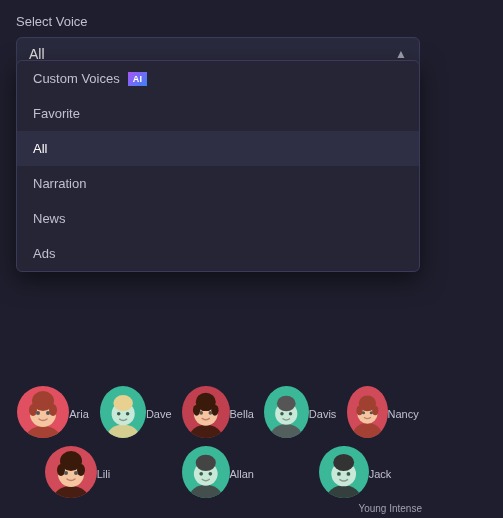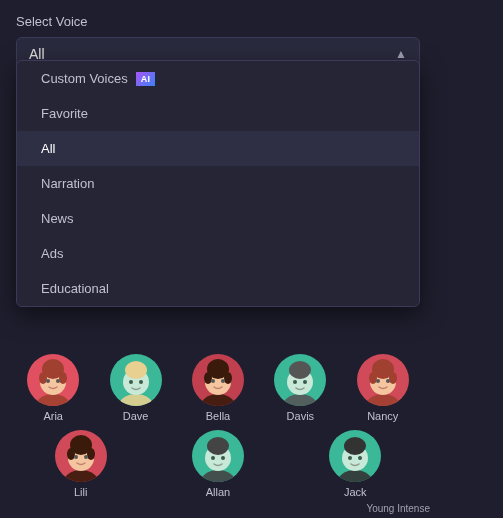--- a/index.html
+++ b/index.html
@@ -55,21 +55,21 @@
       right: 16px;
       background: #252535;
       border: 1px solid #3a3a5a;
       border-radius: 6px;
       z-index: 100;
       overflow: hidden;
       box-shadow: 0 8px 24px rgba(0,0,0,0.5);
     }
 
     .dropdown-item {
-      padding: 10px 24px;
+      padding: 10px 16px;
       font-size: 13px;
       color: #c0c0d0;
       cursor: pointer;
       display: flex;
       align-items: center;
       gap: 8px;
     }
 
     .dropdown-item.active {
       background: #2e2e45;
@@ -98,25 +98,24 @@
     }
 
     .voice-row {
       display: flex;
       justify-content: space-around;
       margin-bottom: 8px;
     }
 
     .voice-item {
       display: flex;
-      flex-direction: column;
+      flex-direction: row;
       align-items: center;
       cursor: pointer;
       width: 72px;
-      justify-content: space-between;
     }
 
     .avatar-circle {
       width: 52px;
       height: 52px;
       border-radius: 50%;
       display: flex;
       align-items: center;
       justify-content: center;
       overflow: hidden;
@@ -143,21 +142,21 @@
     .avatar-alex { background: #3ab898; }
 
     .avatar-svg {
       width: 52px;
       height: 52px;
     }
 
     .status-bar {
       position: absolute;
       bottom: 4px;
-      right: 6px;
+      right: 14px;
       font-size: 10px;
       color: #a0a0b0;
     }
   </style>
 </head>
 <body>
 
 <div class="page-container">
 
   <div class="select-voice-label">Select Voice</div>
@@ -179,23 +178,20 @@
         <span>All</span>
       </div>
       <div class="dropdown-item">
         <span>Narration</span>
       </div>
       <div class="dropdown-item">
         <span>News</span>
       </div>
       <div class="dropdown-item">
         <span>Ads</span>
-      </div>
-      <div class="dropdown-item">
-        <span>Educational</span>
       </div>
     </div>
 
   <div class="voice-grid-area">
     <div class="voice-row">
     <div class="voice-item">
           <div class="avatar-circle avatar-aria">
             <svg viewBox="0 0 52 52" width="52" height="52" class="avatar-svg">
       <circle cx="26" cy="26" r="26" fill="transparent"></circle>
       <ellipse cx="26" cy="54" rx="18" ry="14" fill="#a04030" opacity="0.9"></ellipse>

